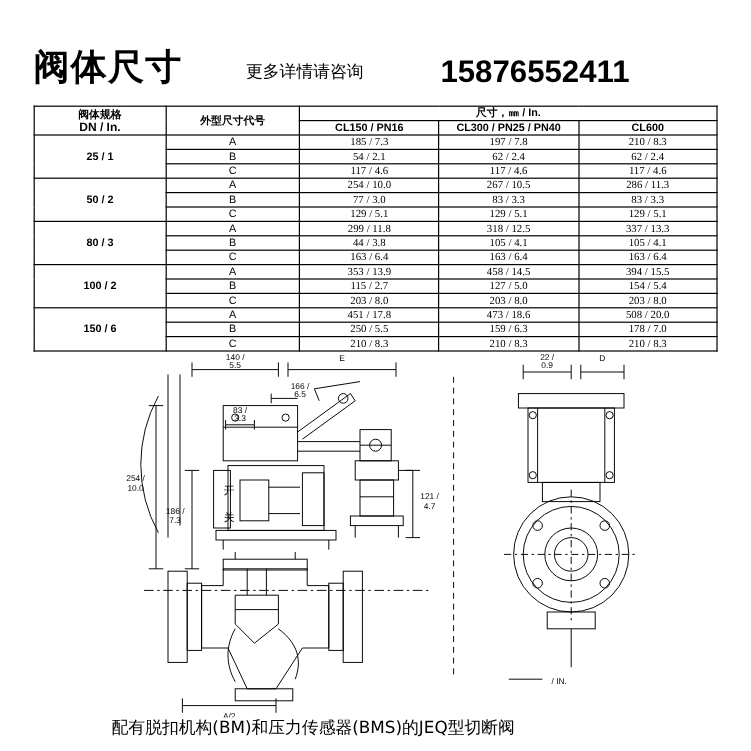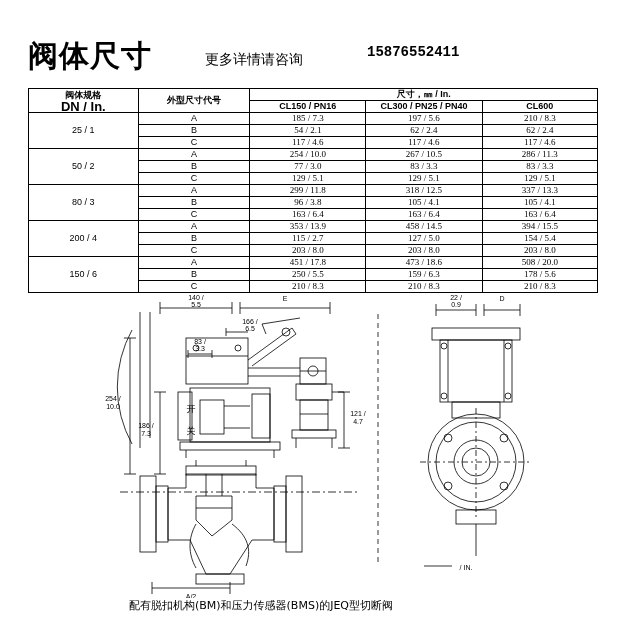--- a/index.html
+++ b/index.html
@@ -20,22 +20,22 @@
     font-size:30px;font-weight:bold;letter-spacing:1px;
     font-family:"DejaVu Sans","Liberation Sans",sans-serif;
   }
   .subtitle{
     position:absolute;left:205px;top:33px;
     font-size:14px;
     font-family:"DejaVu Sans","Liberation Sans",sans-serif;
   }
   .phone{
     position:absolute;left:367px;top:26px;
-    font-size:14px;font-weight:bold;letter-spacing:0px;
-    font-family:Liberation Mono, monospace;
+    font-size:26px;font-weight:bold;letter-spacing:0px;
+    font-family:Liberation Sans, sans-serif;
   }
 
   
   .tablewrap{position:absolute;left:28px;top:88px;width:570px;}
   table.spec{
     border-collapse:collapse;
     width:570px;
     font-size:9px;
     font-family:"Liberation Sans",sans-serif;
   }
@@ -44,31 +44,31 @@
     text-align:center;
     vertical-align:middle;
     padding:0;
     height:11px;
     line-height:11px;
     white-space:nowrap;
   }
   th.h-spec{width:110px;height:26px;line-height:11px;margin-left:39px;}
   th.h-code{width:112px;height:26px;}
   th.h-dim{height:11px;}
-  td.c-dn{width:110px;font-size:9px;}
+  td.c-dn{width:110px;font-size:9px;font-weight:bold;}
   td.c-code{width:112px;}
   td.c-val{width:116px;font-family:Liberation Serif, serif;}
-  .small2{font-size:13px;display:block;}
+  .small2{font-size:10px;display:block;}
 
   
   .drawing{position:absolute;left:0;top:288px;width:626px;height:338px;}
   svg{display:block;}
   .caption{
     position:absolute;left:0;top:598px;width:522px;
-    text-align:center;font-size:11px;
+    text-align:center;font-size:14px;
     font-family:"DejaVu Sans","Liberation Sans",sans-serif;
   }
   text{font-family:"Liberation Sans",sans-serif;}
 </style>
 </head>
 <body>
 
 <div class="page">
 
   <div class="header">
@@ -92,21 +92,21 @@
           <th class="c-val">CL150 / PN16</th>
           <th class="c-val">CL300 / PN25 / PN40</th>
           <th class="c-val">CL600</th>
         </tr>
       </thead>
       <tbody id="table-body">
           <tr>
             <td class="c-dn" rowspan="3">25 / 1</td>
             <td class="c-code">A</td>
             <td class="c-val">185 / 7.3</td>
-            <td class="c-val">197 / 5.6</td>
+            <td class="c-val">197 / 7.8</td>
             <td class="c-val">210 / 8.3</td>
           </tr>
           <tr>
             <td class="c-code">B</td>
             <td class="c-val">54 / 2.1</td>
             <td class="c-val">62 / 2.4</td>
             <td class="c-val">62 / 2.4</td>
           </tr>
           <tr>
             <td class="c-code">C</td>
@@ -135,32 +135,32 @@
           </tr>
           <tr>
             <td class="c-dn" rowspan="3">80 / 3</td>
             <td class="c-code">A</td>
             <td class="c-val">299 / 11.8</td>
             <td class="c-val">318 / 12.5</td>
             <td class="c-val">337 / 13.3</td>
           </tr>
           <tr>
             <td class="c-code">B</td>
-            <td class="c-val">96 / 3.8</td>
+            <td class="c-val">44 / 3.8</td>
             <td class="c-val">105 / 4.1</td>
             <td class="c-val">105 / 4.1</td>
           </tr>
           <tr>
             <td class="c-code">C</td>
             <td class="c-val">163 / 6.4</td>
             <td class="c-val">163 / 6.4</td>
             <td class="c-val">163 / 6.4</td>
           </tr>
           <tr>
-            <td class="c-dn" rowspan="3">200 / 4</td>
+            <td class="c-dn" rowspan="3">100 / 2</td>
             <td class="c-code">A</td>
             <td class="c-val">353 / 13.9</td>
             <td class="c-val">458 / 14.5</td>
             <td class="c-val">394 / 15.5</td>
           </tr>
           <tr>
             <td class="c-code">B</td>
             <td class="c-val">115 / 2.7</td>
             <td class="c-val">127 / 5.0</td>
             <td class="c-val">154 / 5.4</td>
@@ -175,21 +175,21 @@
             <td class="c-dn" rowspan="3">150 / 6</td>
             <td class="c-code">A</td>
             <td class="c-val">451 / 17.8</td>
             <td class="c-val">473 / 18.6</td>
             <td class="c-val">508 / 20.0</td>
           </tr>
           <tr>
             <td class="c-code">B</td>
             <td class="c-val">250 / 5.5</td>
             <td class="c-val">159 / 6.3</td>
-            <td class="c-val">178 / 5.6</td>
+            <td class="c-val">178 / 7.0</td>
           </tr>
           <tr>
             <td class="c-code">C</td>
             <td class="c-val">210 / 8.3</td>
             <td class="c-val">210 / 8.3</td>
             <td class="c-val">210 / 8.3</td>
           </tr>
         </tbody>
     </table>
   </div>

